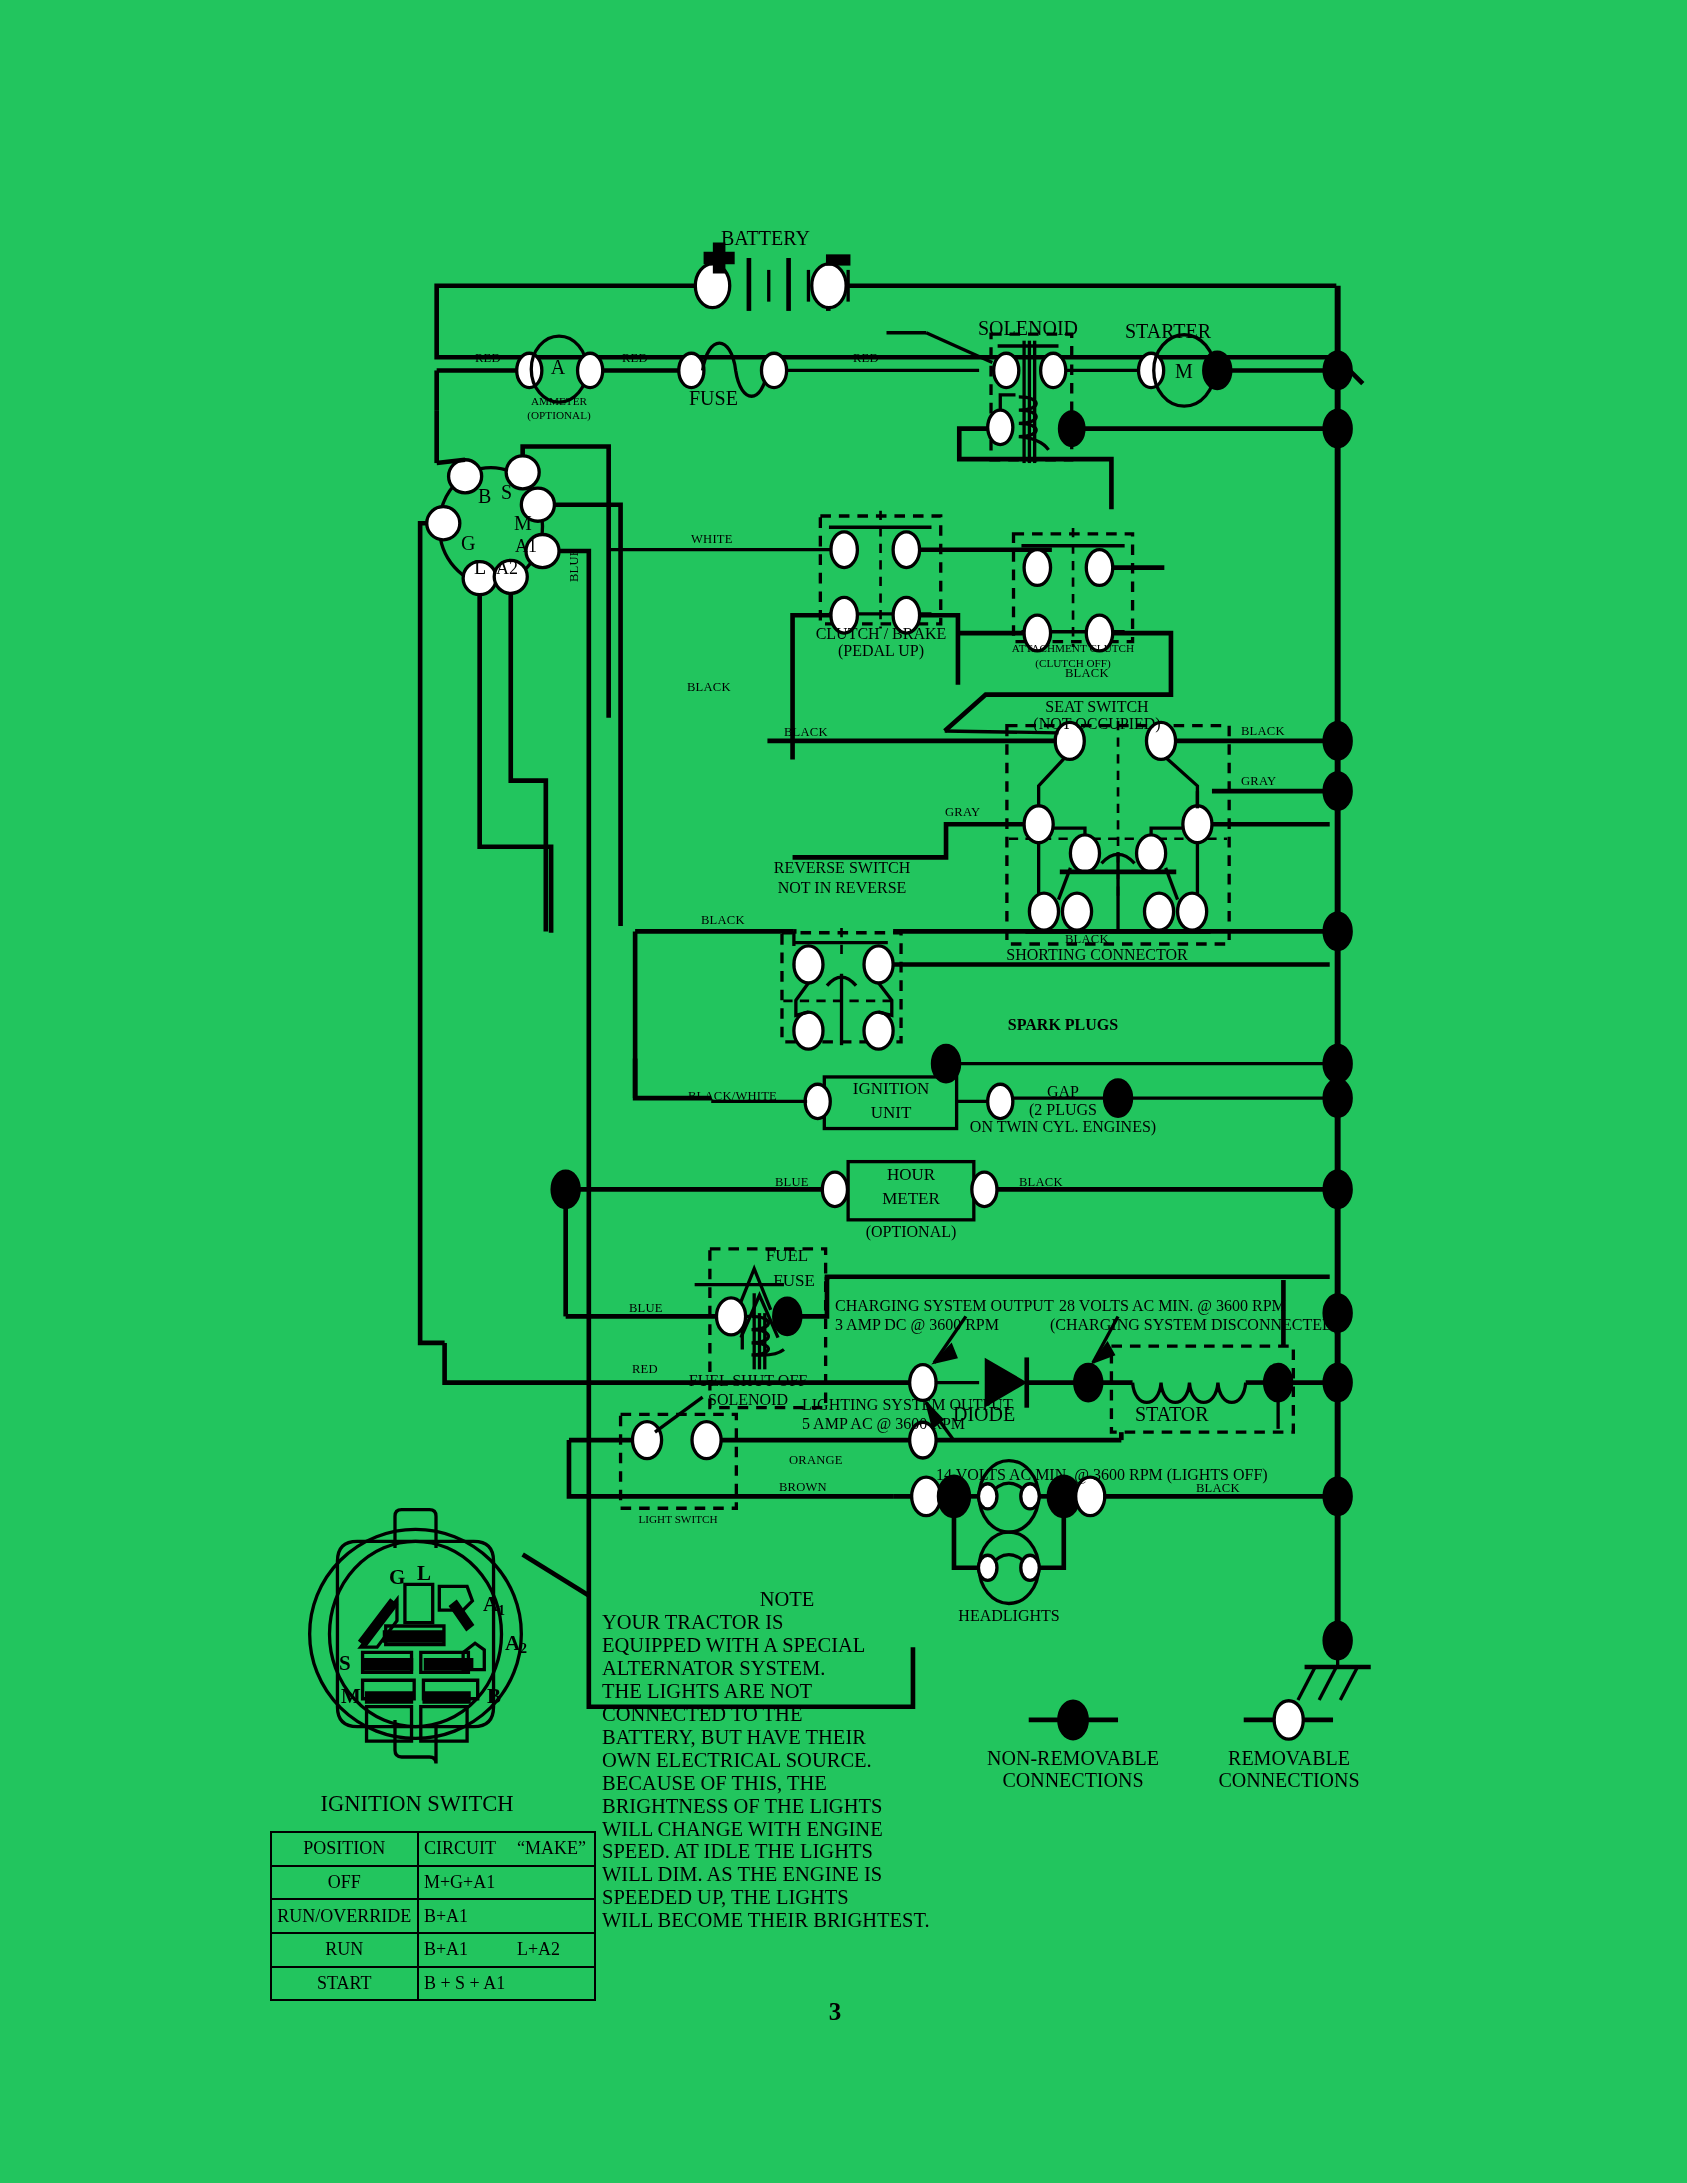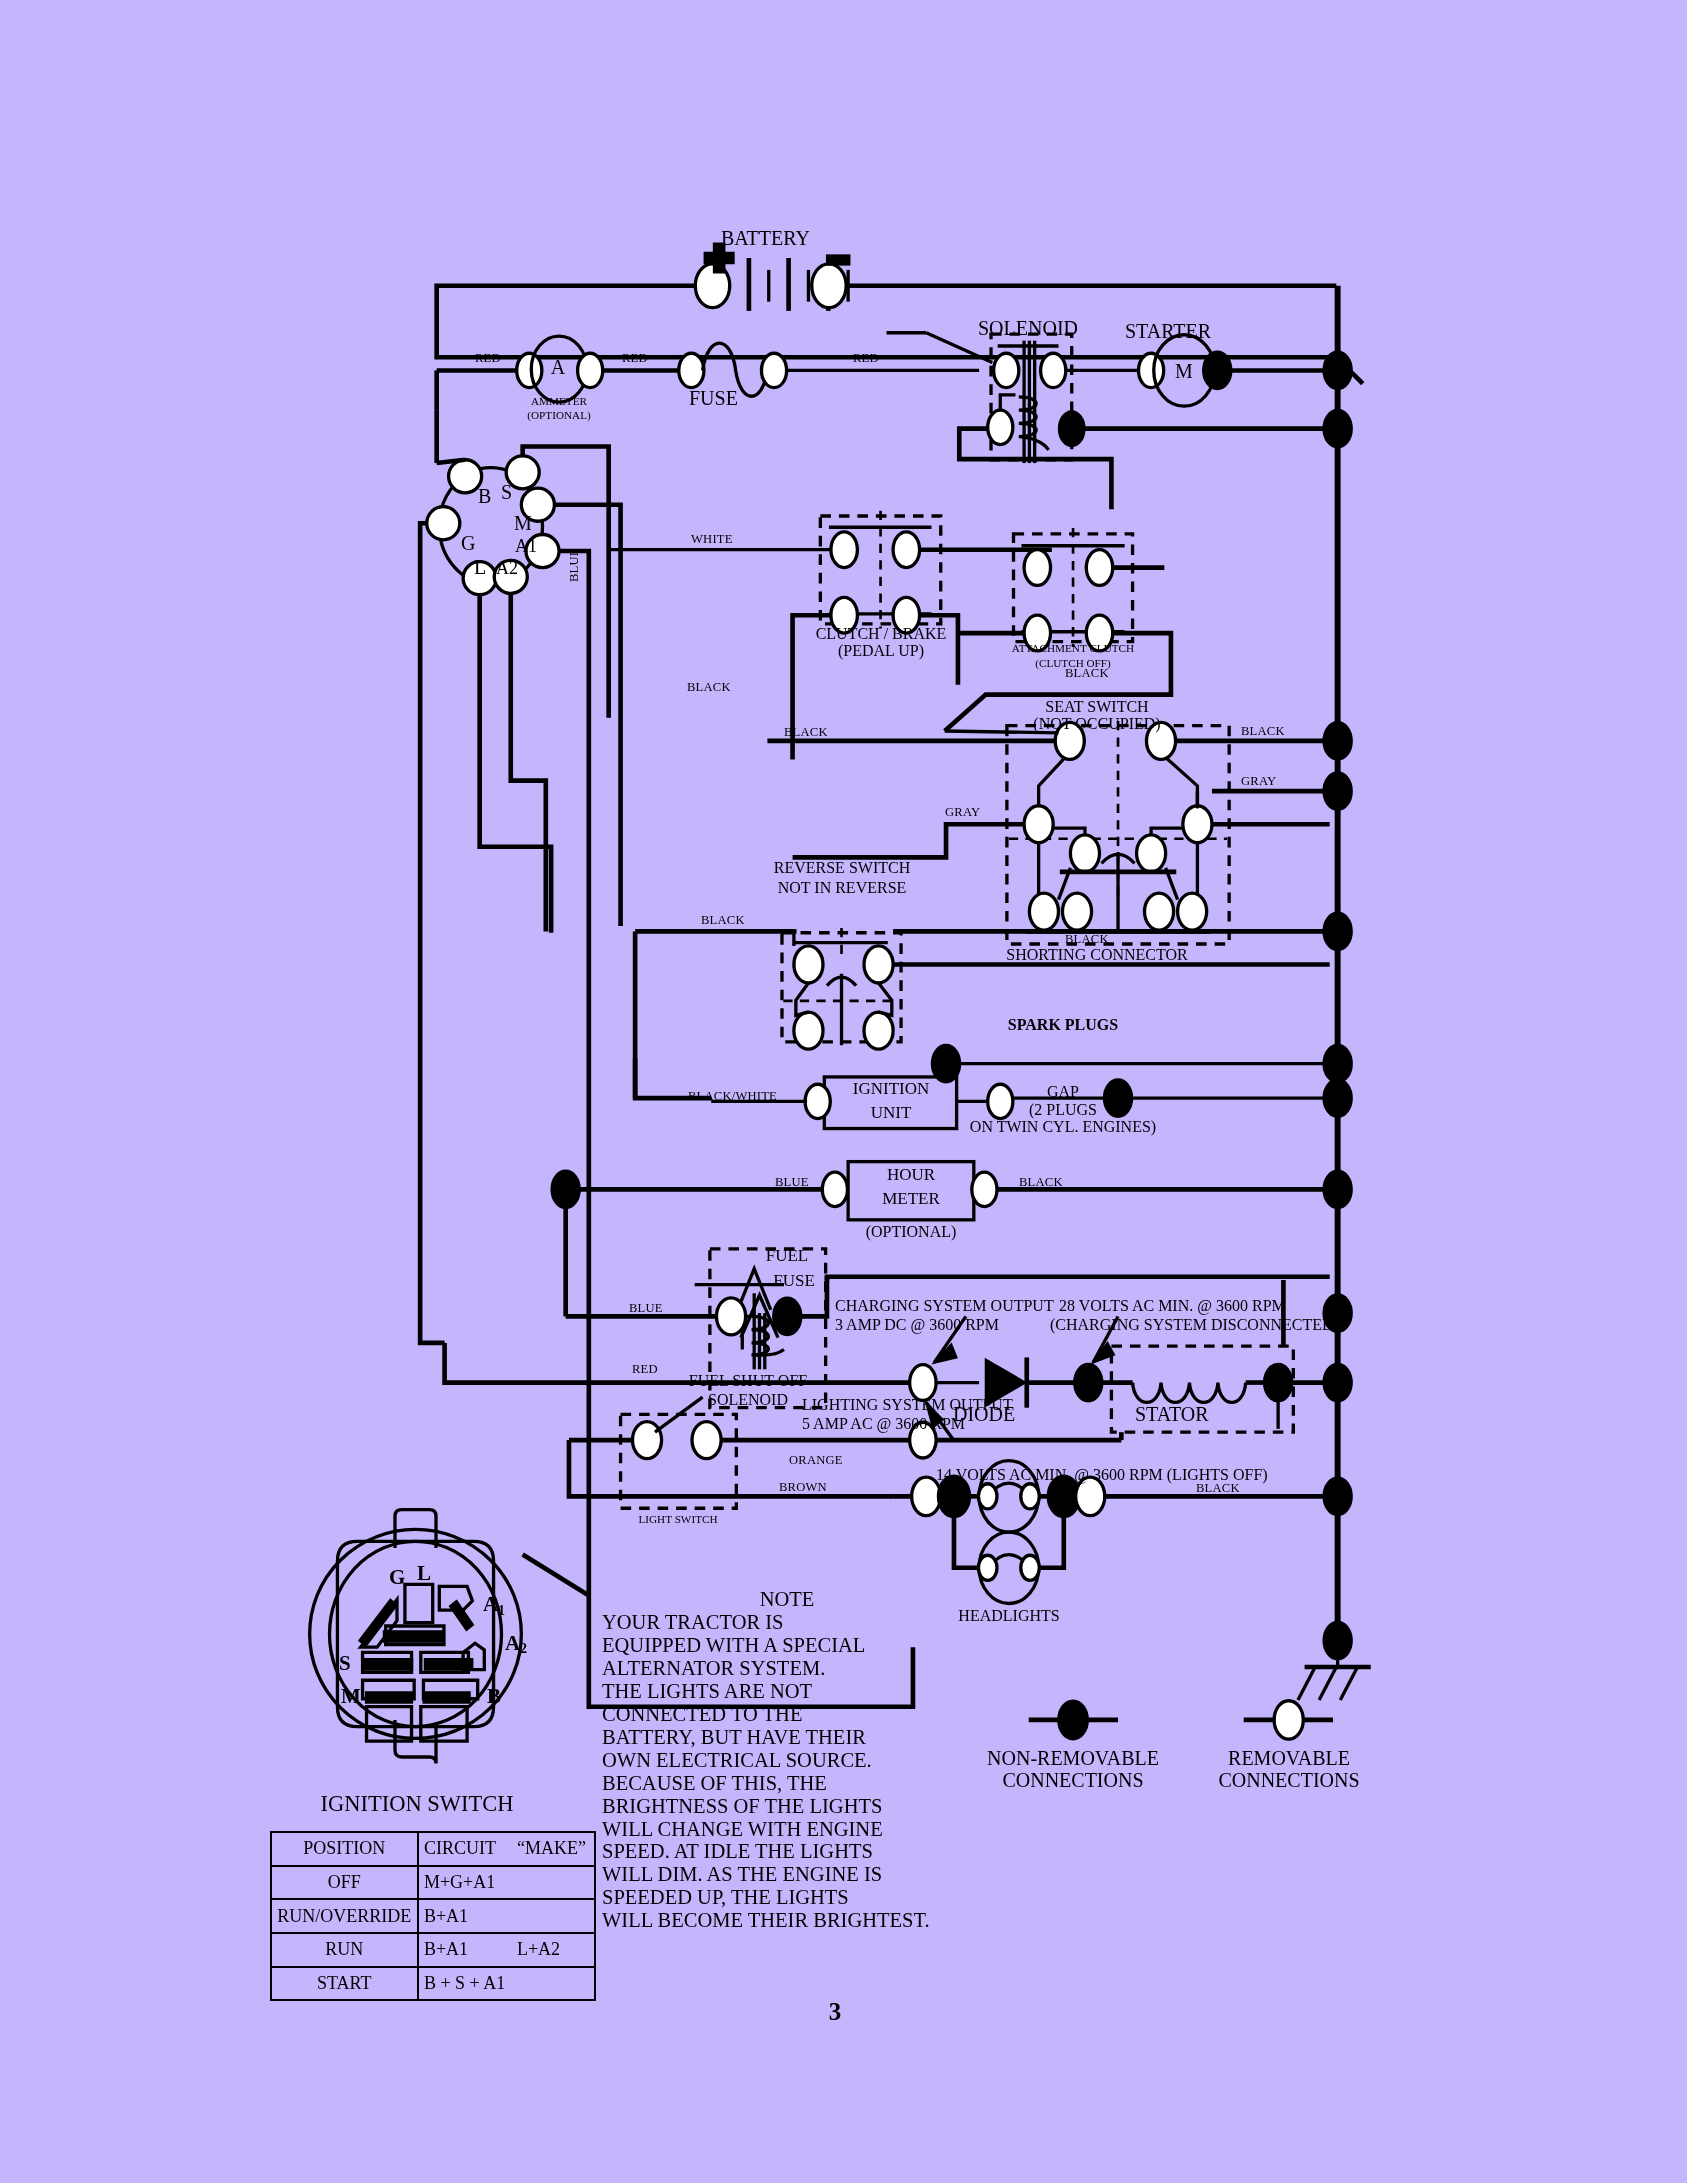--- a/index.html
+++ b/index.html
@@ -1,20 +1,20 @@
 <!DOCTYPE html>
 <html style="font-size:10.6px"><head>
 <meta charset="utf-8">
 <style>
   html, body { margin:0; padding:0; background:#fff; }
   body { font-family:"Liberation Serif", serif; color:#000; }
   #page {
     position:relative;
     width:1687px; height:2183px;
-    background:#c4b5fd;
+    background:#22c55e;
     overflow:hidden;
   }
   svg.diagram { position:absolute; left:0; top:0; width:1687px; height:2183px; }
   .wire { stroke:#000; fill:none; }
   .w2 { stroke-width:5; }
   .w3 { stroke-width:7; }
   .w4 { stroke-width:9; }
   .dash { stroke:#000; fill:none; stroke-width:5; stroke-dasharray:16 12; }
   .dashthin { stroke:#000; fill:none; stroke-width:4; stroke-dasharray:14 11; }
   .openc { fill:#fff; stroke:#000; stroke-width:5; }

